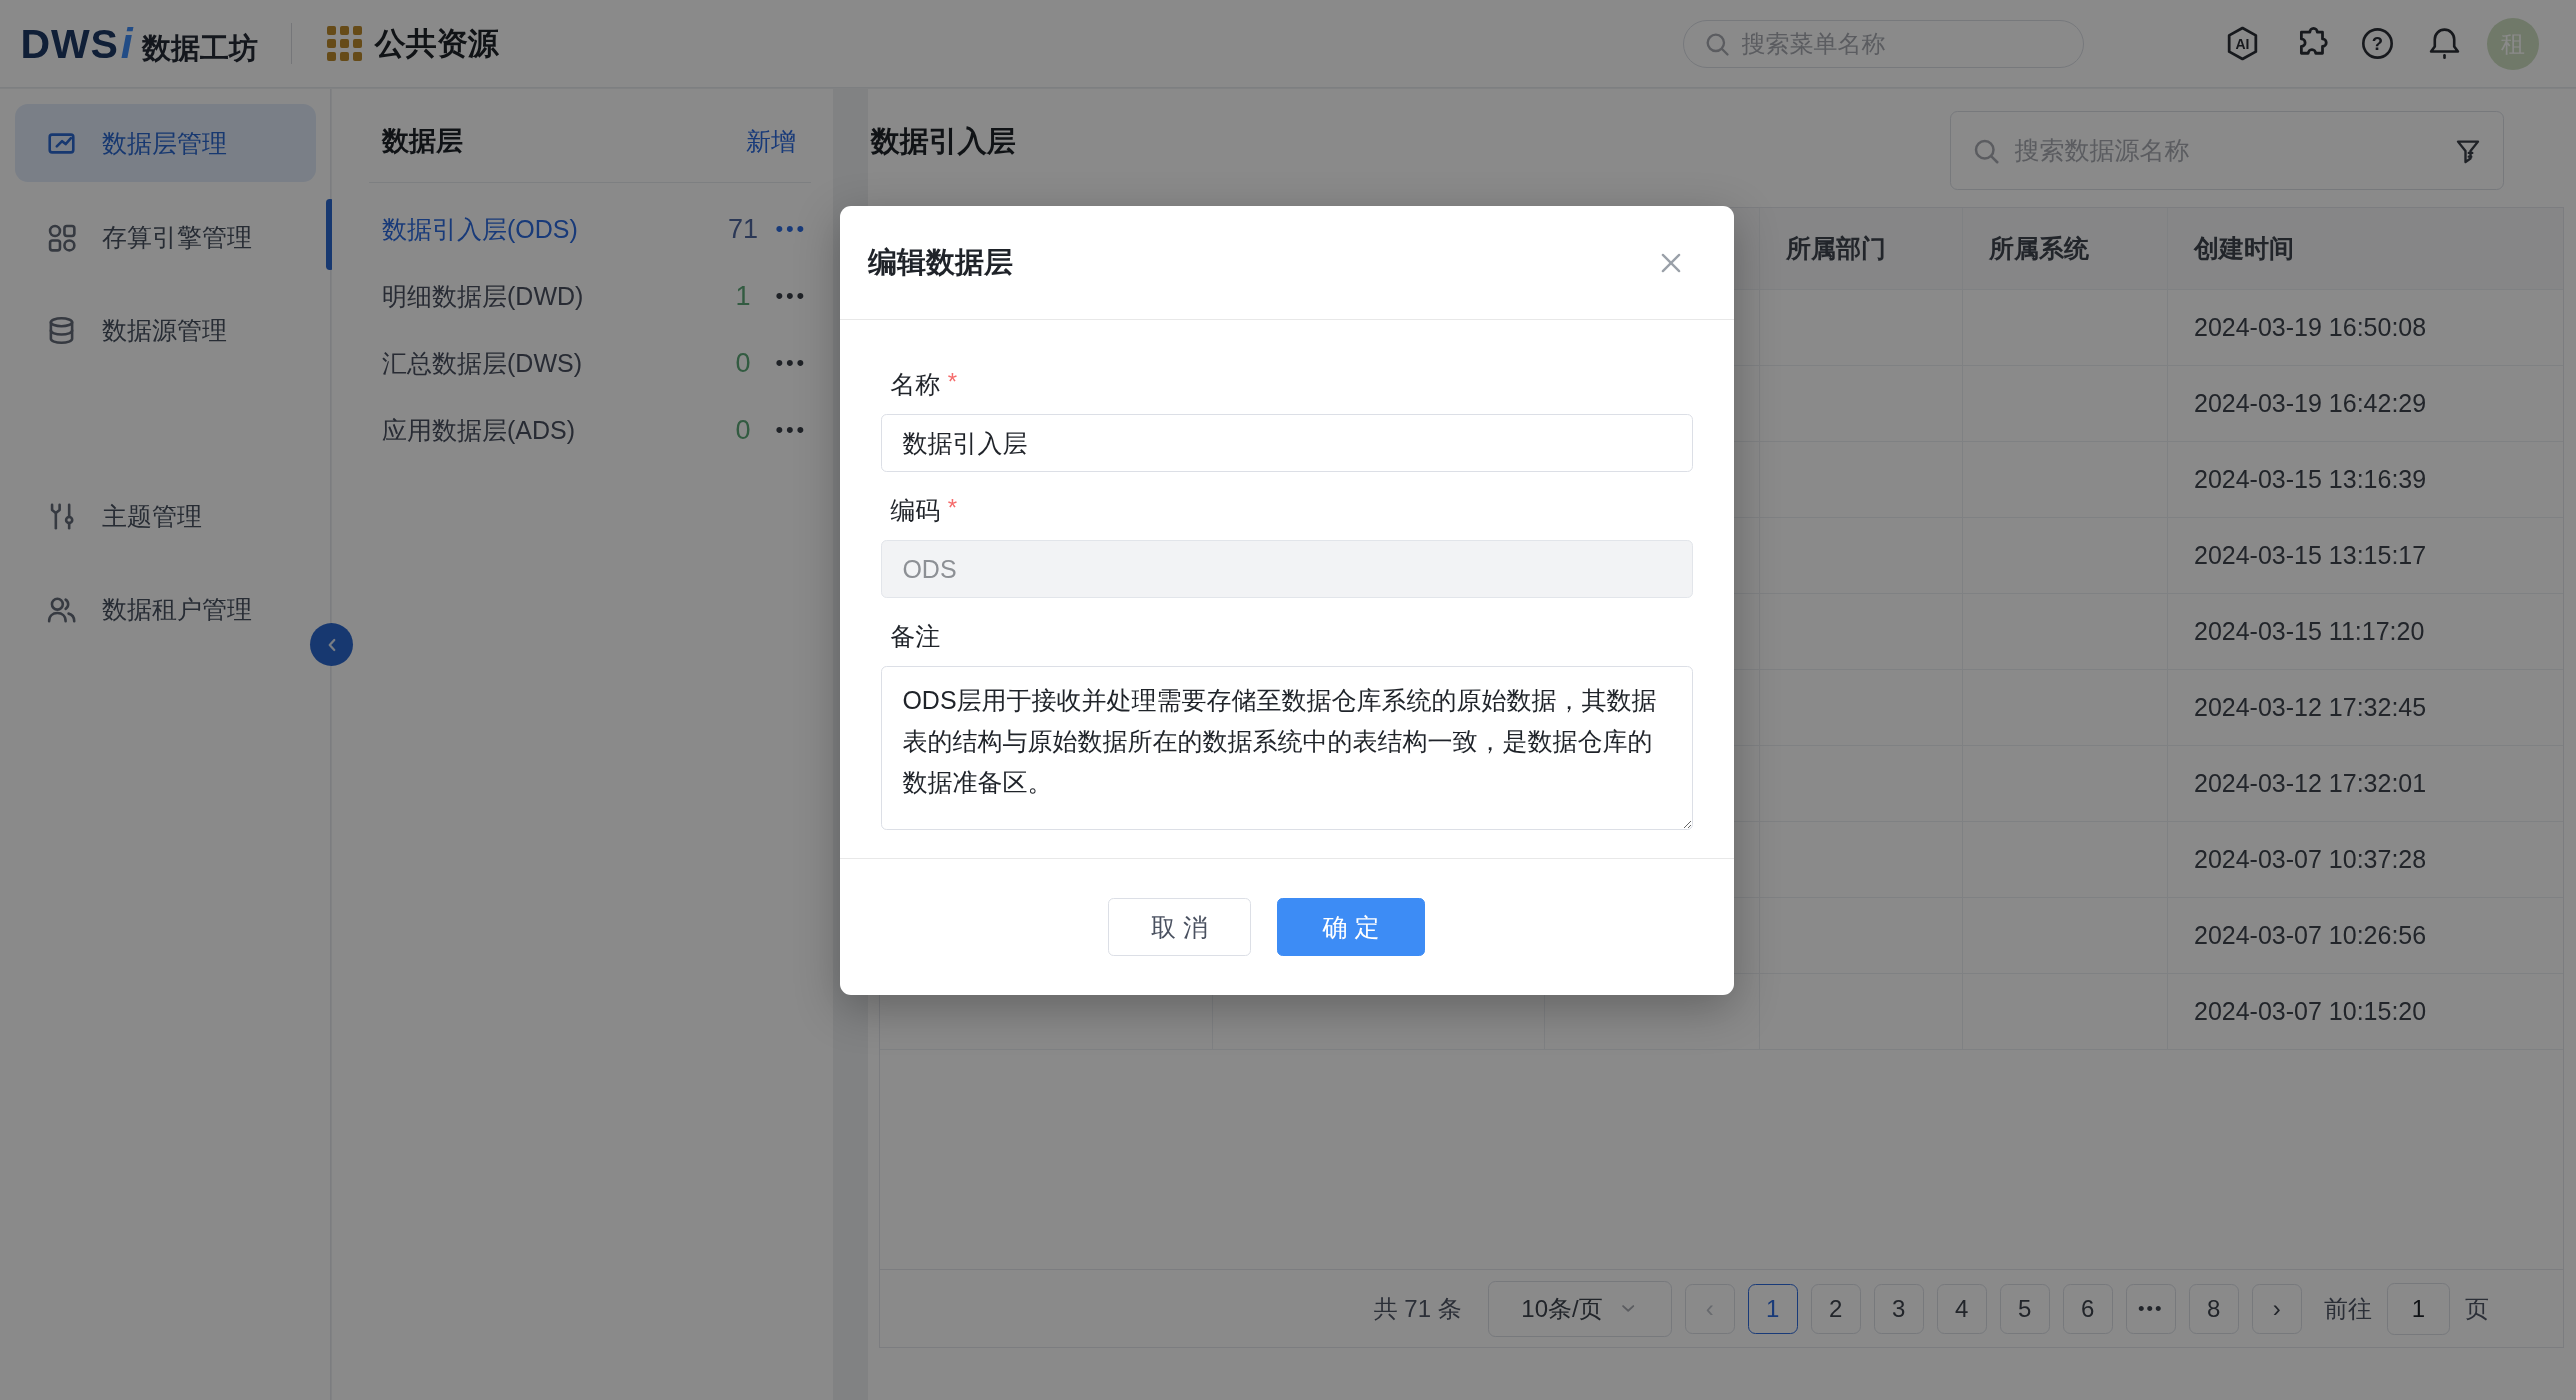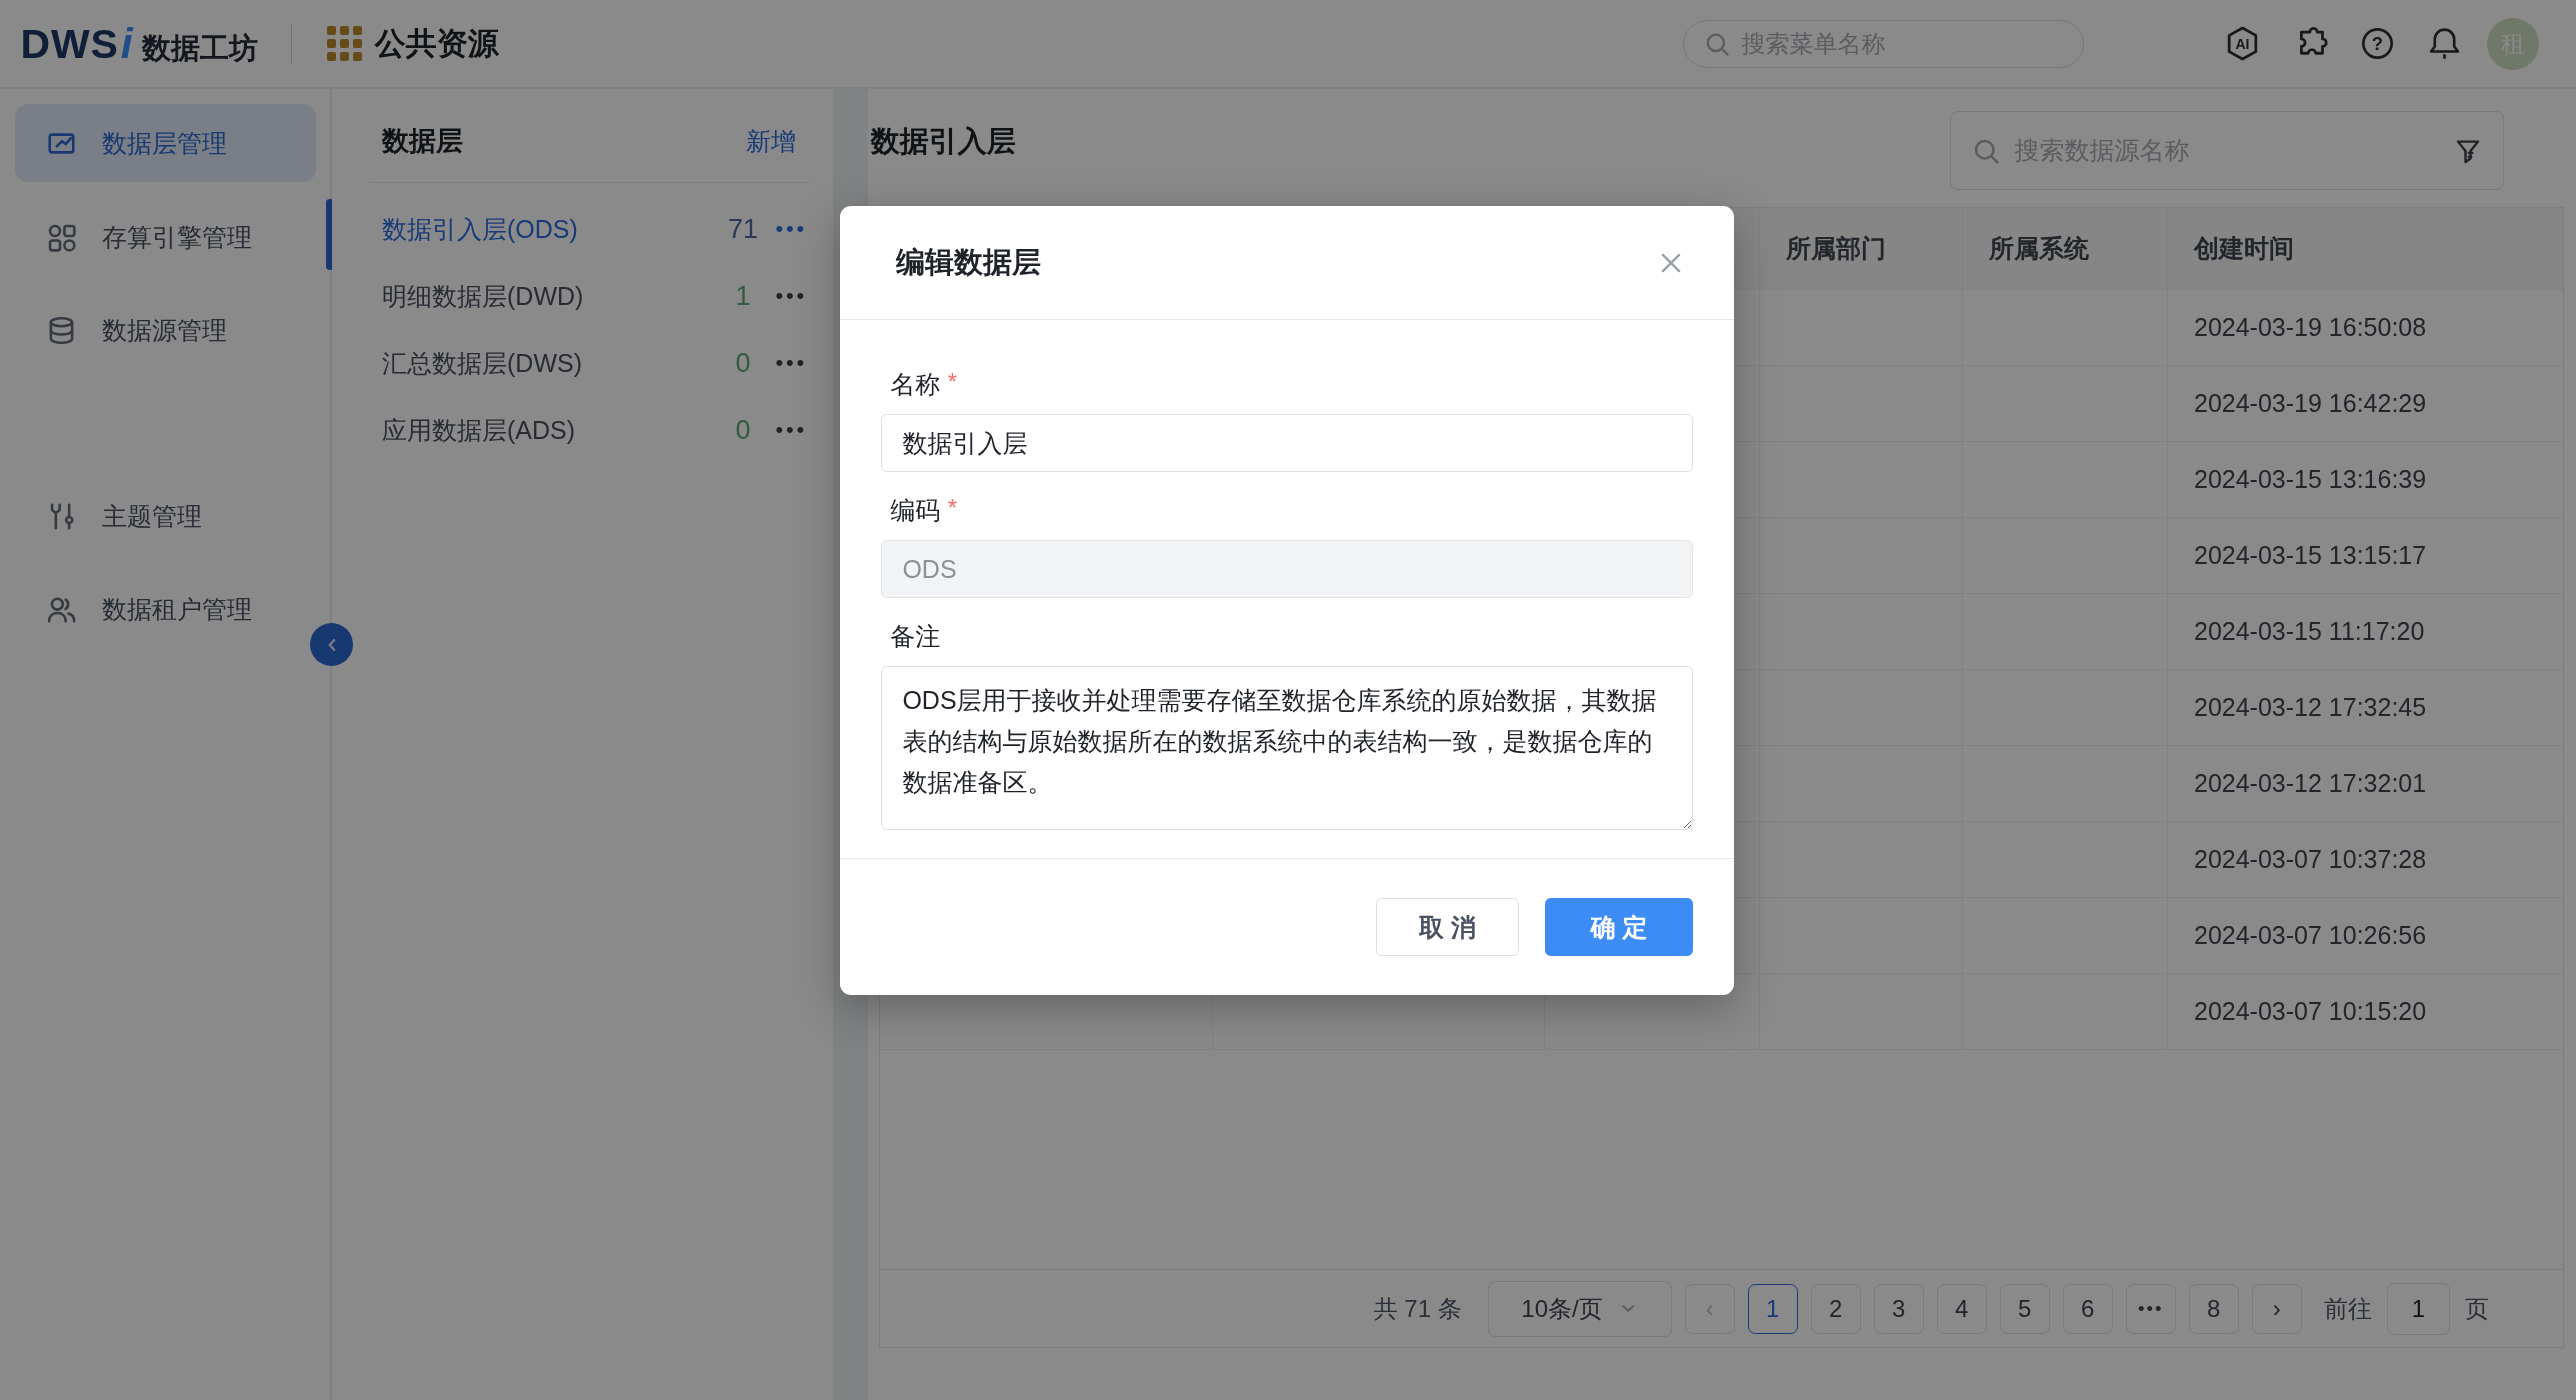--- a/index.html
+++ b/index.html
@@ -90,34 +90,34 @@
   .pbtn.more { letter-spacing:1.9px; font-size:18.6px; }
   .goto { display:flex; align-items:center; gap:15px; margin-left:9.3px; }
   .goto input { width:63px; height:52px; border:0.9px solid #dcdfe6; border-radius:7.4px; text-align:center;
                 font-size:24px; color:#1f2329; outline:none; }
 
   
   .overlay { position:absolute; inset:0; background:rgba(0,0,0,0.46); z-index:50; }
   .modal { position:absolute; left:840px; top:206px; width:894px; height:789px; background:#fff; border-radius:11px;
            box-shadow:0 13px 45px rgba(0,0,0,.28); z-index:60; display:flex; flex-direction:column; }
   .m-head { height:114px; display:flex; align-items:center; justify-content:space-between;
-            padding:0 48px 0 56px; border-bottom:0.9px solid #e8e8e8; }
+            padding:0 48px 0 28px; border-bottom:0.9px solid #e8e8e8; }
   .m-title { font-size:29px; font-weight:700; color:#1f2329; }
   .m-close { color:#9aa0a8; cursor:pointer; display:flex; }
   .m-body { padding:26px 41px 0 41px; flex:1; }
   .f-label { font-size:25px; color:#1f2329; margin:22px 0 13px 9.3px; display:flex; align-items:flex-start; gap:7.4px; }
   .req { color:#f56c6c; font-size:24px; line-height:28px; }
   .f-input { width:100%; height:58px; border:0.9px solid #dcdfe6; border-radius:5.6px; font-size:25px; color:#1f2329;
              padding:0 20.4px; outline:none; background:#fff; }
   .f-input:disabled { background:#f2f3f5; color:#8d9095; border-color:#e2e5ea; }
   .f-textarea { width:100%; height:164px; border:0.9px solid #dcdfe6; border-radius:5.6px; font-size:25px; color:#1f2329;
                 padding:13px 20.4px; line-height:41px; outline:none; resize:vertical;
                 font-family:"Liberation Sans","DejaVu Sans",sans-serif; }
-  .m-foot { height:137px; border-top:0.9px solid #e8e8e8; display:flex; align-items:center; justify-content:flex-end;
-            gap:26px; padding-right:41px;font-weight:bold; }
+  .m-foot { height:137px; border-top:0.9px solid #e8e8e8; display:flex; align-items:center; justify-content:center;
+            gap:26px; padding-right:41px; }
   .btn { height:58px; border-radius:5.6px; font-size:25px; display:flex; align-items:center; justify-content:center;
          cursor:pointer; }
   .btn-cancel { width:143px; background:#fff; border:0.9px solid #dcdfe6; color:#4a5160; }
   .btn-primary { width:148px; background:#3d8cf5; border:0.9px solid #3d8cf5; color:#fff; }
 </style>
 </head>
 <body>
 
 <div class="app">
 

